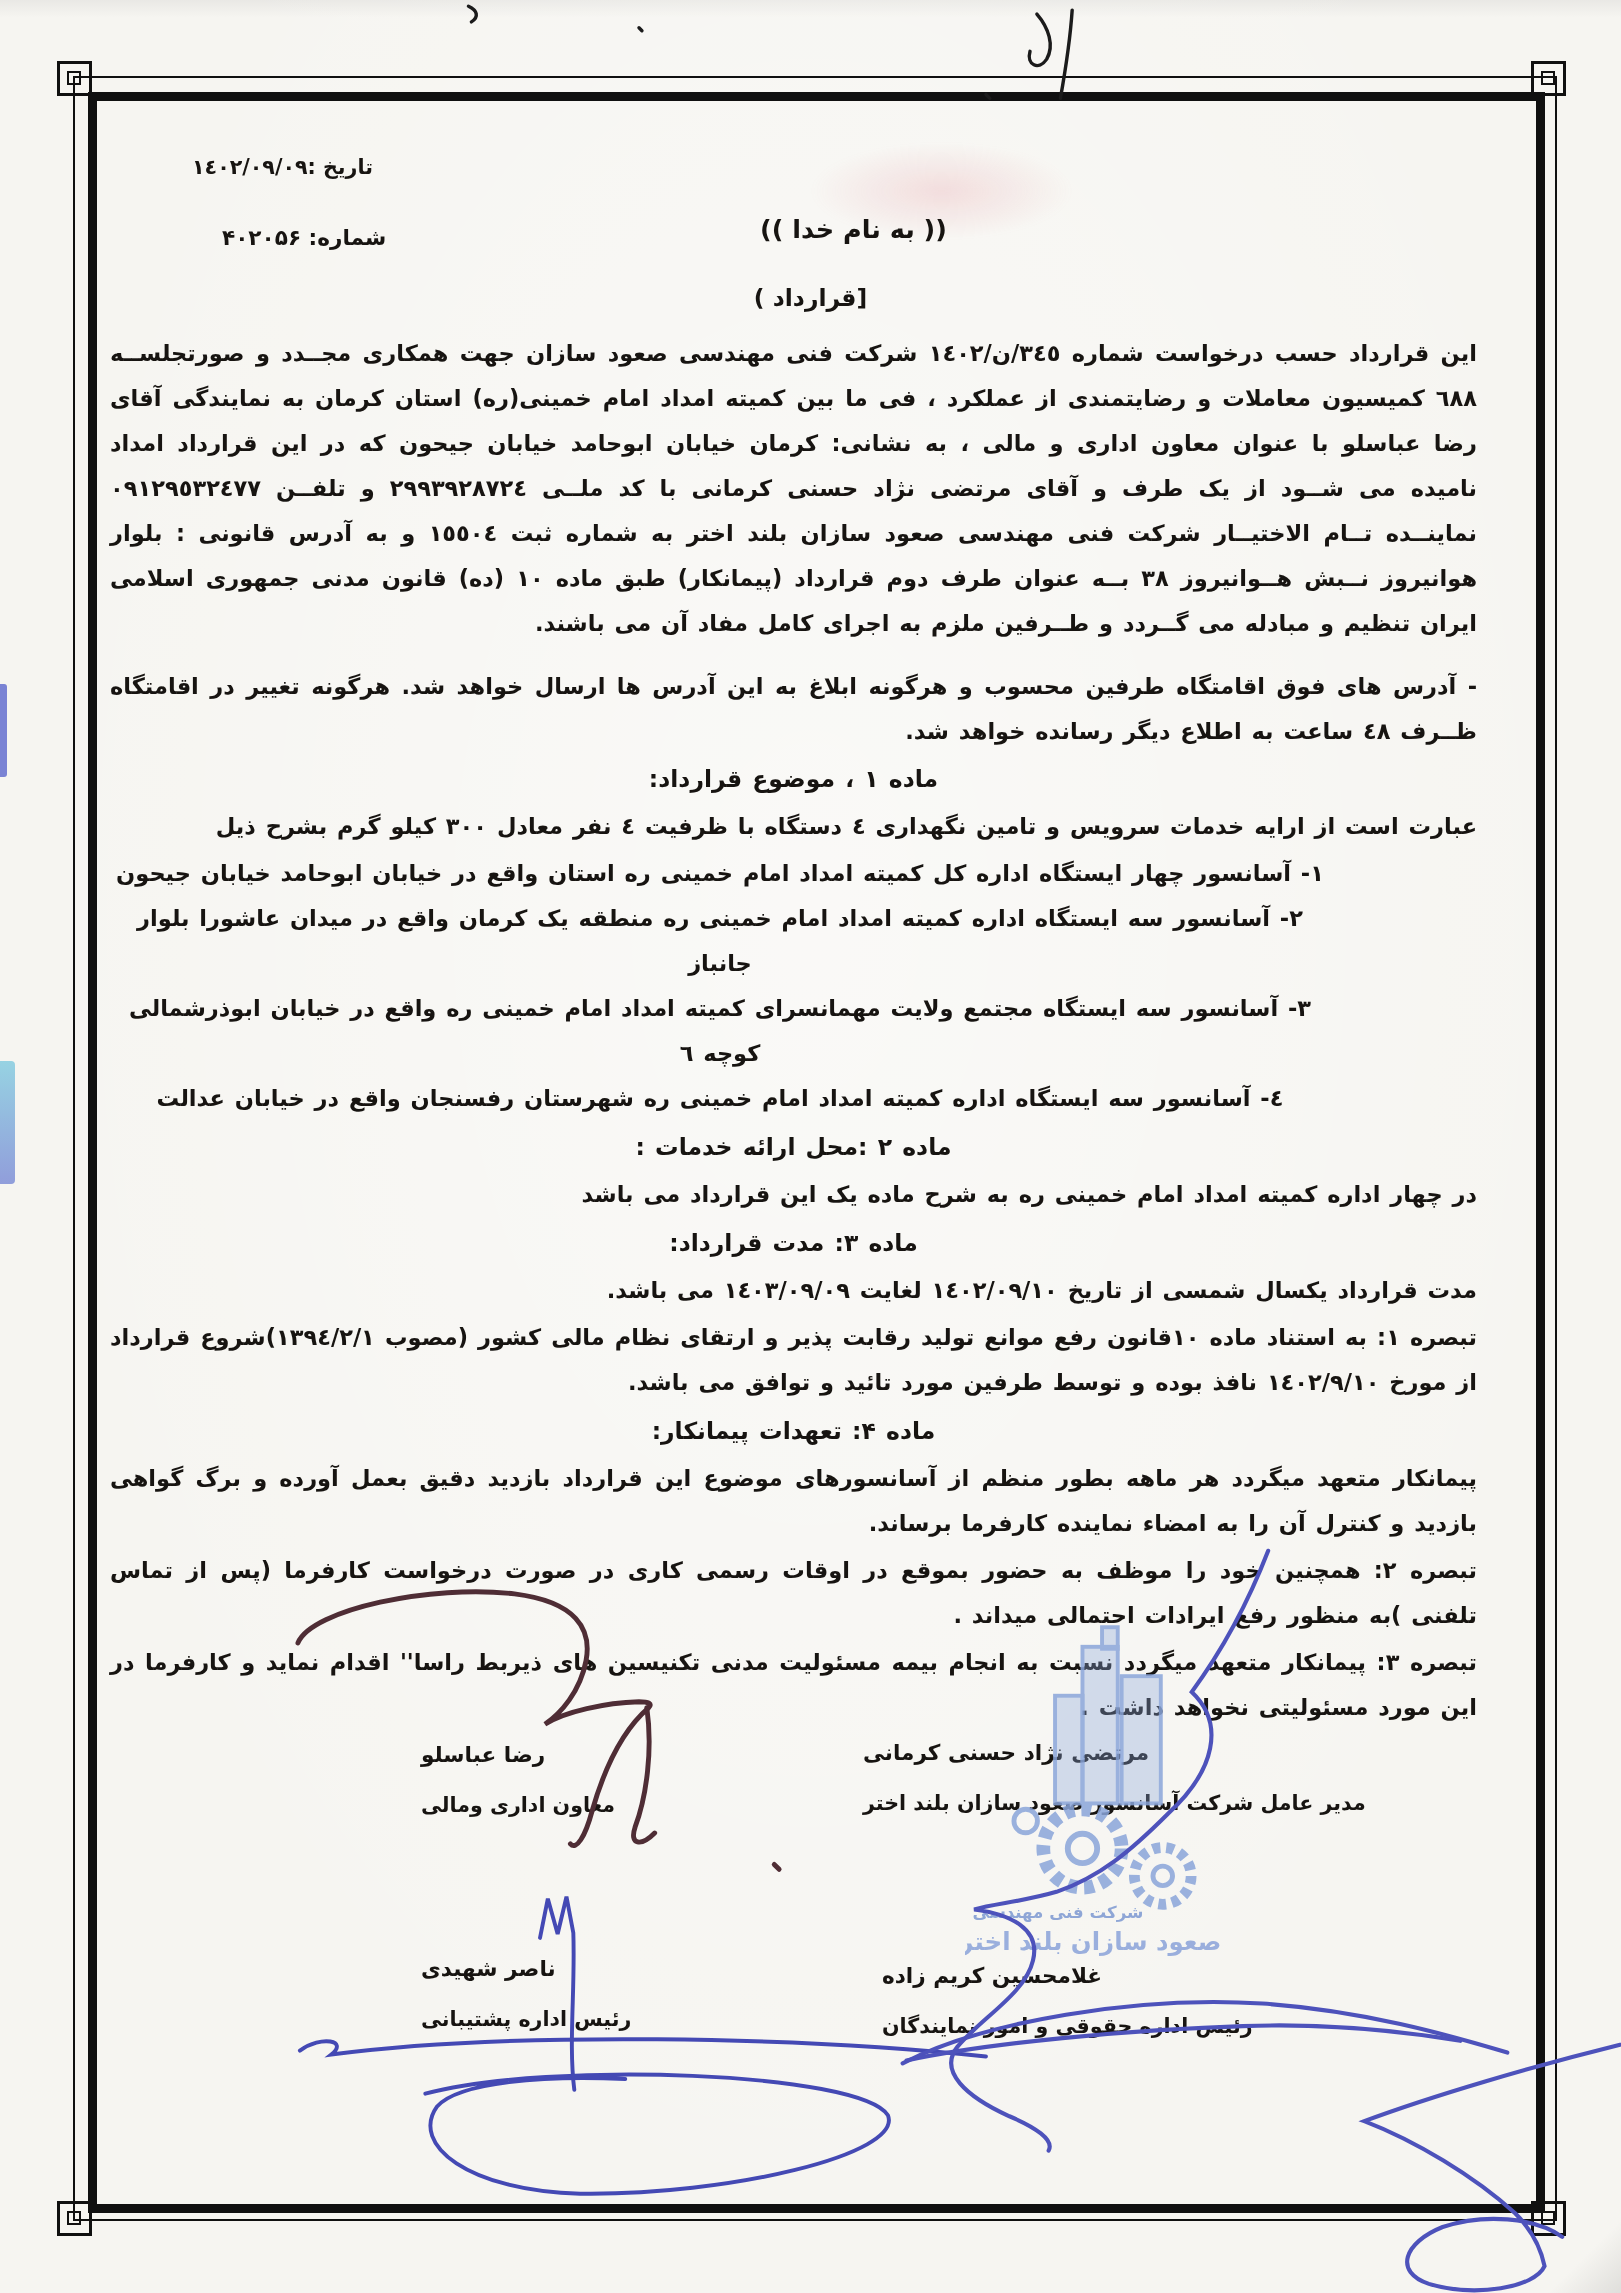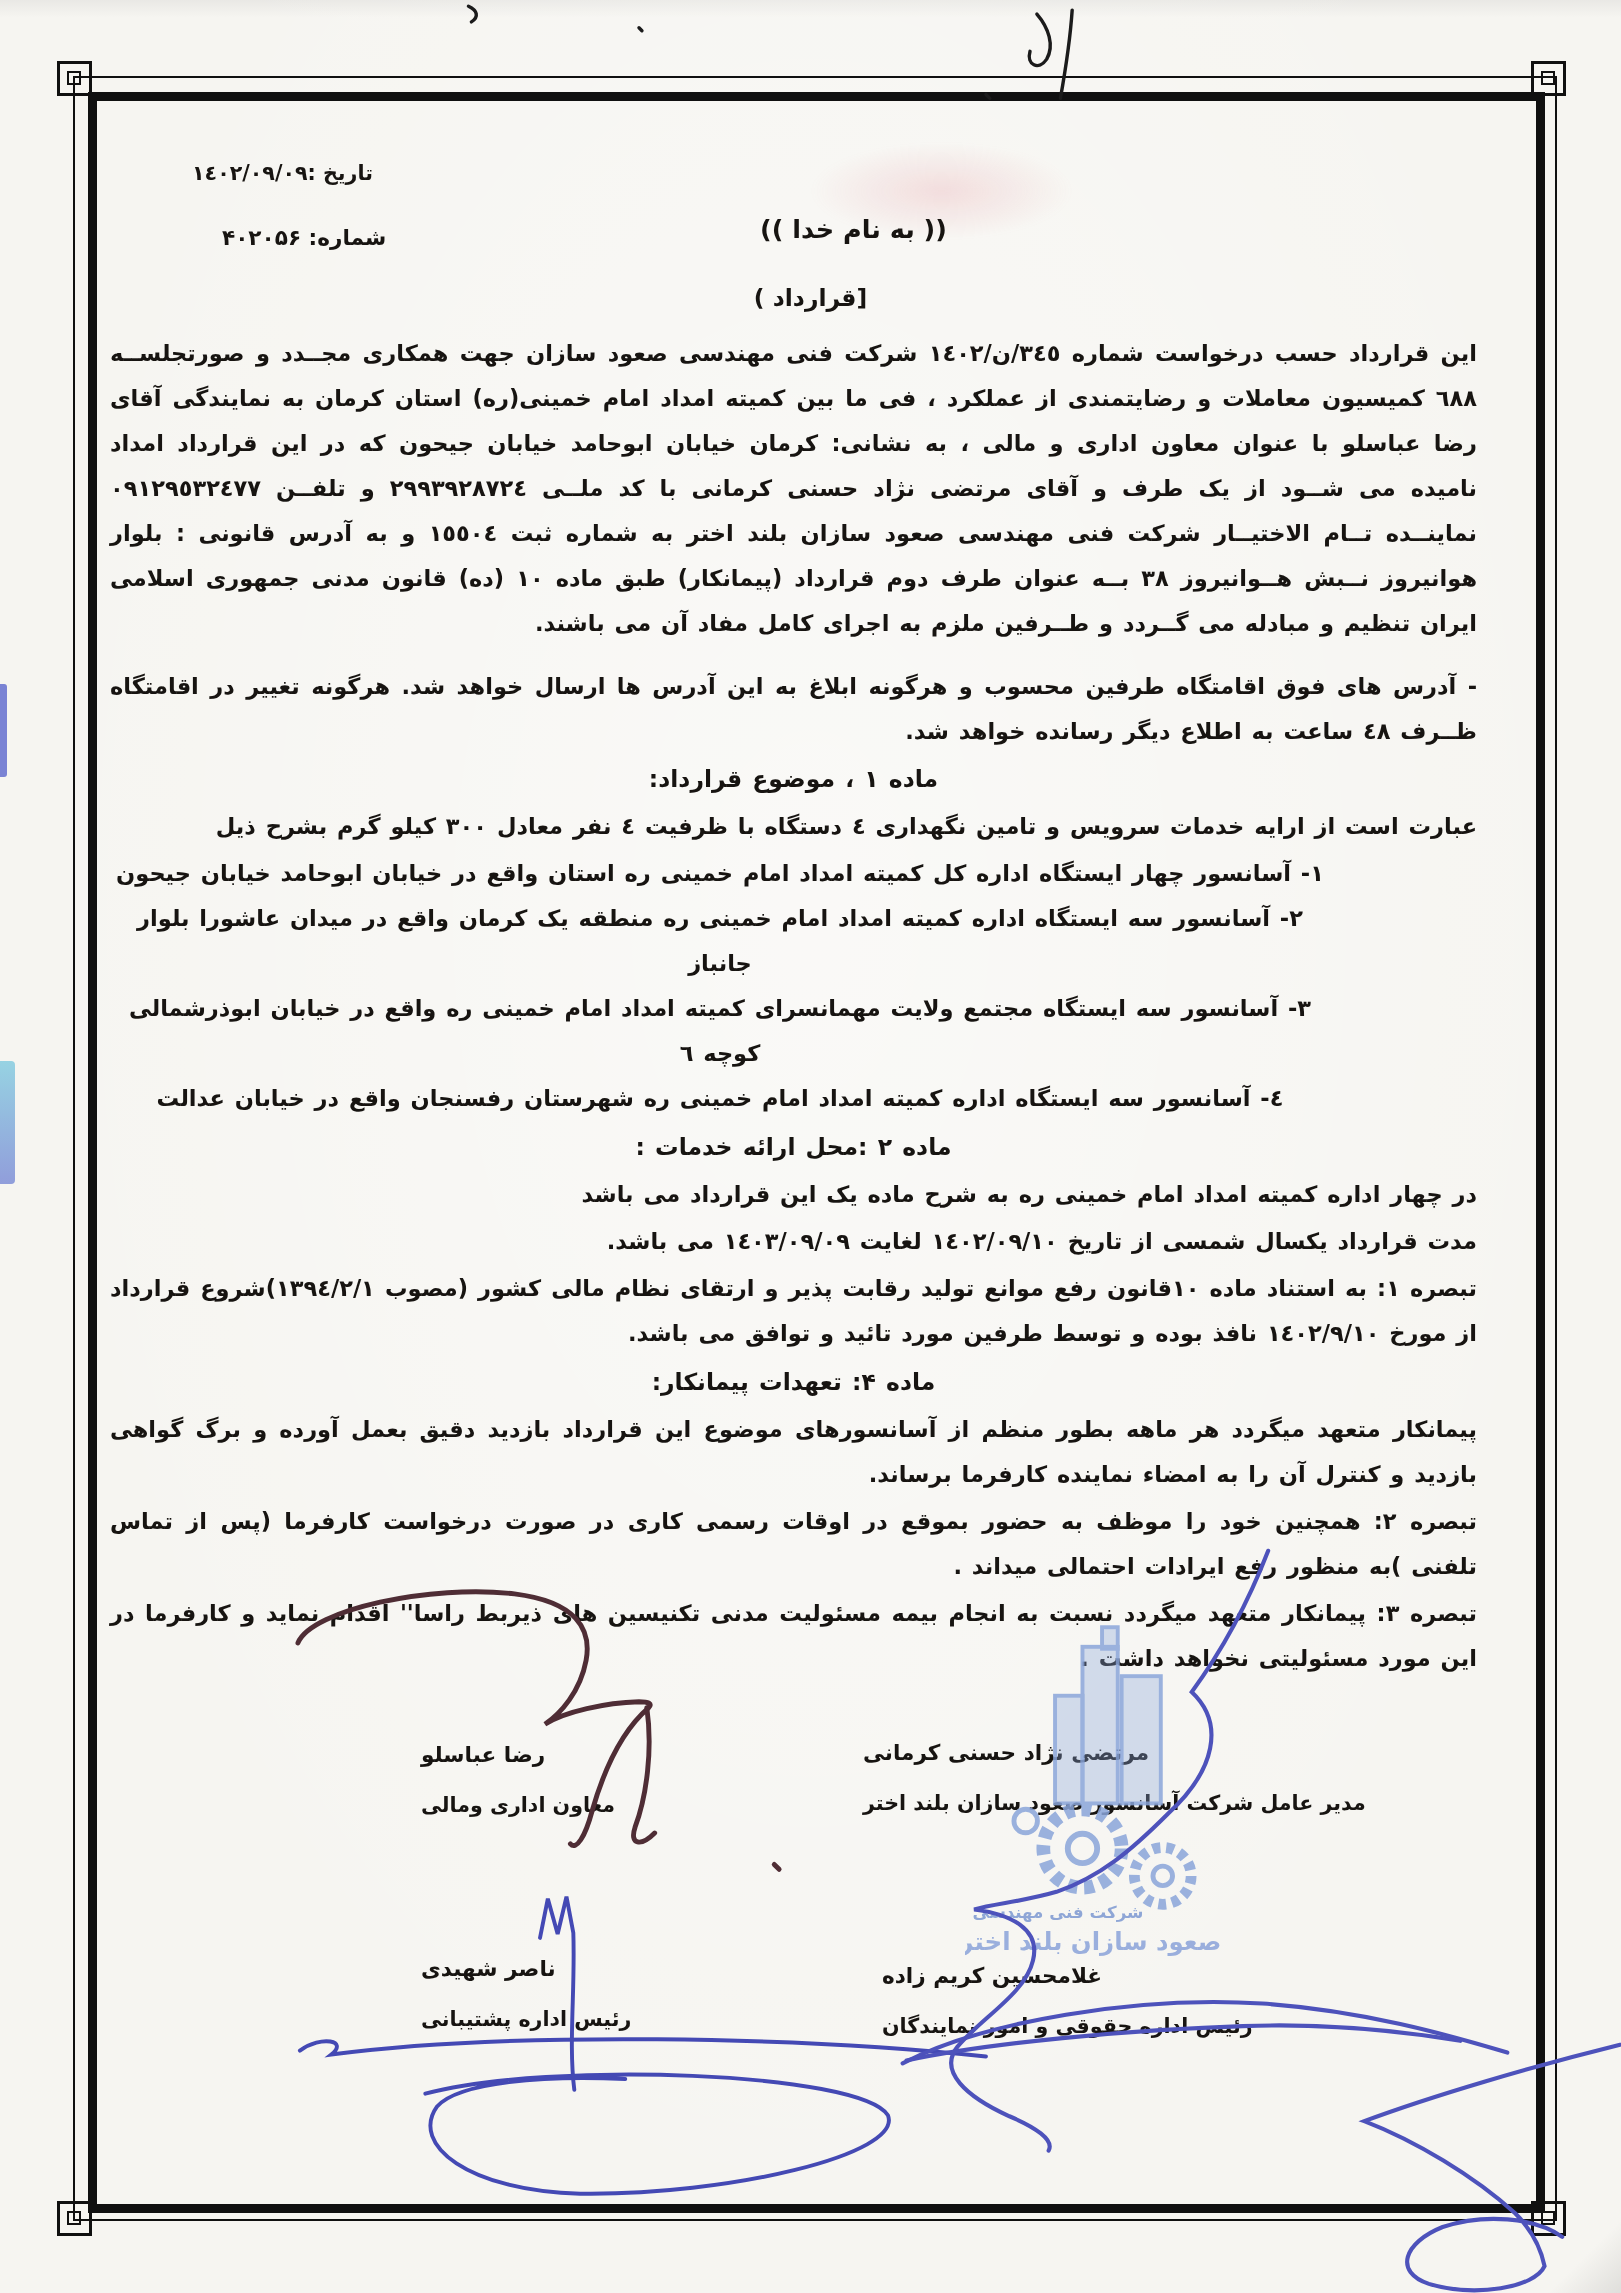--- a/index.html
+++ b/index.html
@@ -19,21 +19,21 @@
   .frame-thick{position:absolute;left:88px;top:92px;width:1439px;height:2103px;
     border:9.8px solid #101010;}
   .corner{position:absolute;width:29px;height:29px;border:3.9px solid #101010;background:transparent;}
   .corner.tl{left:57px;top:61px}
   .corner.tr{left:1531px;top:61px}
   .corner.bl{left:57px;top:2201px}
   .corner.br{left:1531px;top:2201px}
   .corner i{position:absolute;left:6.9px;top:6.9px;width:9.8px;height:9.8px;border:2.9px solid #101010;display:block}
 
   
-  .hdr-date{position:absolute;left:192px;top:161px;direction:rtl;font-size:20.6px;font-weight:700;white-space:nowrap}
+  .hdr-date{position:absolute;left:192px;top:155px;direction:rtl;font-size:20.6px;font-weight:700;white-space:nowrap}
   .hdr-no{position:absolute;left:222px;top:225px;direction:rtl;font-size:21.6px;font-weight:700;white-space:nowrap}
   .bismillah{position:absolute;left:0;right:0;top:214px;text-align:center;padding-left:86px;
     font-size:25.5px;font-weight:700;direction:rtl}
   .doc-title{position:absolute;left:0;right:0;top:284px;text-align:center;
     font-size:23.5px;font-weight:700;direction:ltr;unicode-bidi:isolate}
 
   
   .doc-body{position:absolute;left:110px;top:331px;width:1367px;direction:rtl;
     text-align:justify;font-size:22.5px;font-weight:700;line-height:45px;word-spacing:2px}
   .doc-body p{margin:0 0 2px 0}
@@ -106,20 +106,21 @@
   <div class="clause-list">
     <div>١-  آسانسور چهار ایستگاه اداره کل کمیته امداد امام خمینی ره استان  واقع در خیابان ابوحامد خیابان جیحون</div>
     <div>٢-  آسانسور سه ایستگاه  اداره کمیته امداد امام خمینی ره منطقه یک کرمان واقع در میدان عاشورا بلوار جانباز</div>
     <div>٣-  آسانسور سه ایستگاه مجتمع ولایت مهمانسرای کمیته امداد امام خمینی ره واقع در خیابان ابوذرشمالی کوچه ٦</div>
     <div>٤-  آسانسور سه ایستگاه اداره کمیته امداد امام خمینی ره  شهرستان رفسنجان واقع در خیابان عدالت</div>
   </div>
 
   <div class="heading">ماده ٢ :محل ارائه خدمات :</div>
   <p>در چهار اداره کمیته امداد امام خمینی ره به شرح ماده یک این قرارداد می باشد</p>
 
+  <div class="heading">ماده ٣: مدت قرارداد:</div>
   <p>مدت قرارداد یکسال شمسی از  تاریخ ١٤٠٢/٠٩/١٠ لغایت ١٤٠٣/٠٩/٠٩ می باشد.</p>
   <p>تبصره ١: به استناد ماده ١٠قانون رفع موانع تولید رقابت پذیر و ارتقای نظام مالی کشور (مصوب ١٣٩٤/٢/١)شروع قرارداد از مورخ ١٤٠٢/٩/١٠ نافذ بوده و توسط طرفین مورد تائید و توافق می باشد.</p>
 
   <div class="heading">ماده ۴: تعهدات پیمانکار:</div>
   <p>پیمانکار متعهد میگردد هر ماهه بطور منظم از آسانسورهای موضوع این قرارداد بازدید دقیق بعمل آورده و برگ گواهی بازدید و کنترل آن را به امضاء نماینده کارفرما برساند.</p>
   <p>تبصره ٢: همچنین خود را موظف به حضور بموقع در اوقات رسمی کاری در صورت درخواست کارفرما (پس از تماس تلفنی )به منظور رفع ایرادات احتمالی میداند .</p>
   <p>تبصره ٣: پیمانکار متعهد میگردد نسبت به انجام بیمه مسئولیت مدنی تکنیسین های ذیربط راسا'' اقدام نماید و کارفرما در این مورد مسئولیتی نخواهد داشت .</p>
 </div>
 
 <div class="sig sig-left-top">

